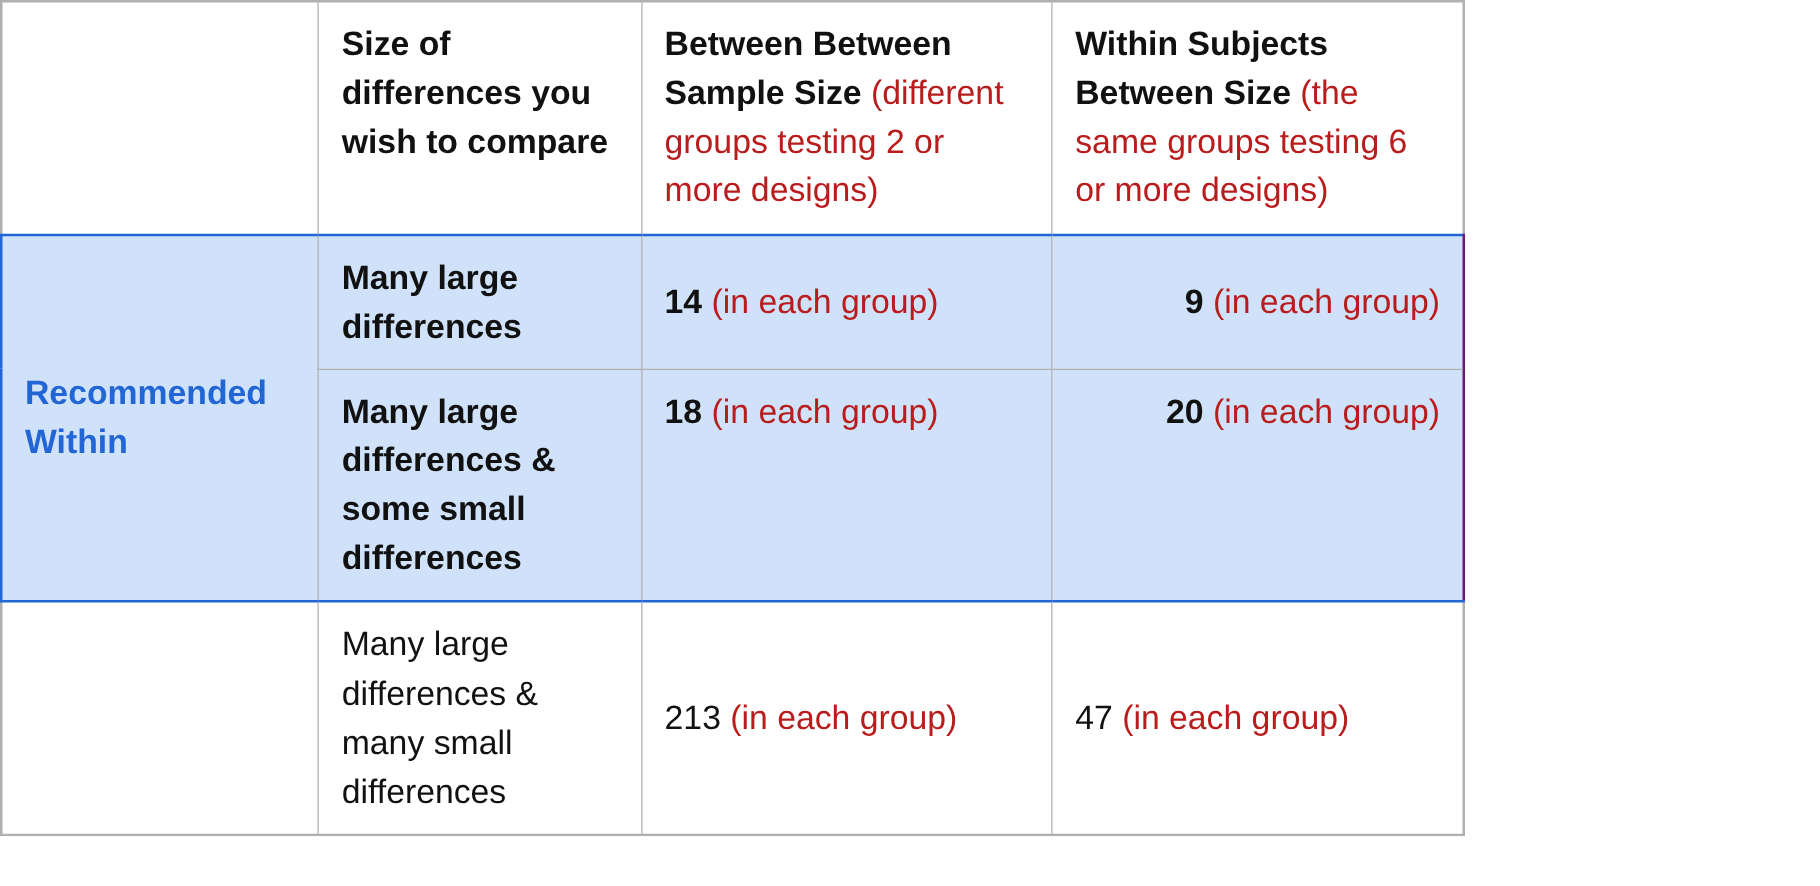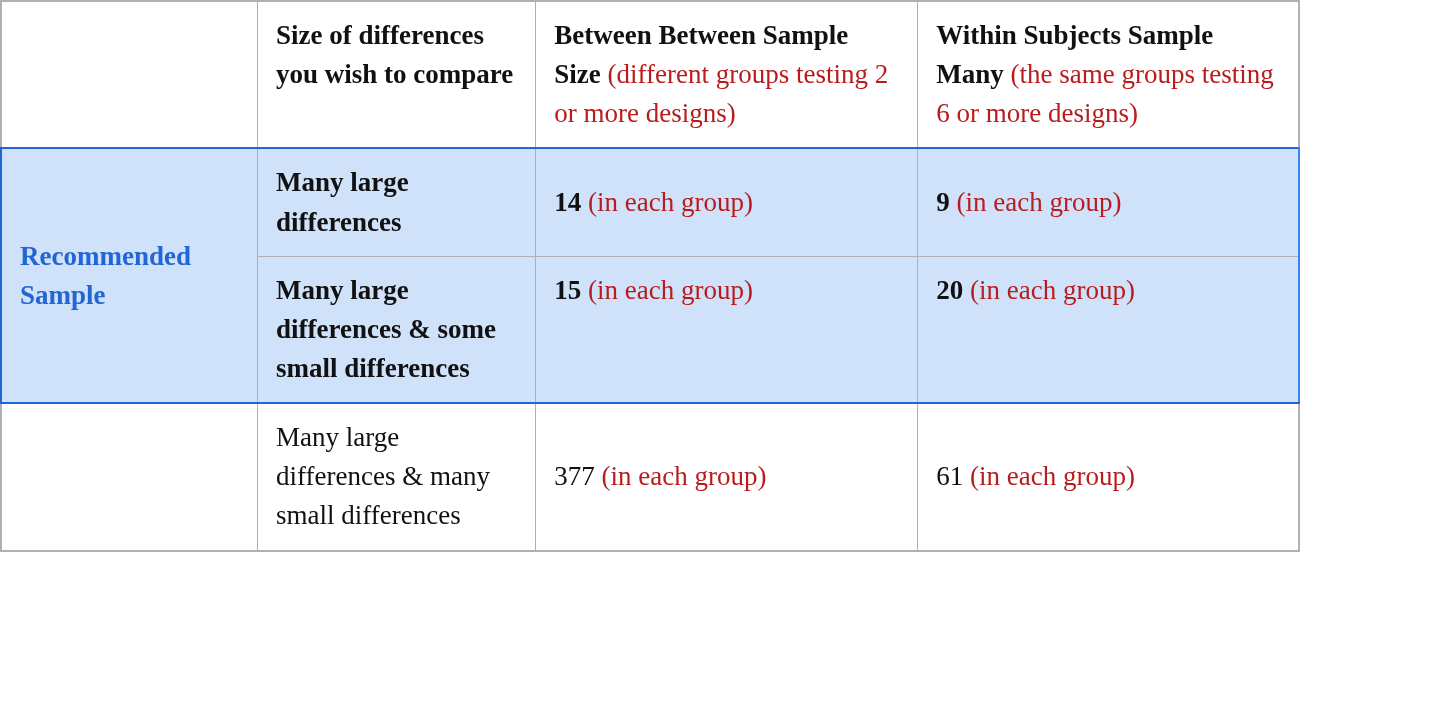--- a/index.html
+++ b/index.html
@@ -3,23 +3,22 @@
 <meta charset="utf-8">
 <style>
   * { box-sizing: border-box; }
   body {
     margin: 0;
     padding: 0;
     font-family: -apple-system, BlinkMacSystemFont, "Segoe UI", Helvetica, Arial, sans-serif;
     background: #fff;
   }
   .wrap {
-    width: 1300px;
+    width: 1172px;
     padding: 0;
-    font-family: Liberation Serif, serif;
   }
   table {
     border-collapse: collapse;
     width: 100%;
     border: 2px solid #b0b0b0;
     font-size: 27px;
     line-height: 1.45;
   }
   th, td {
     border: 1px solid #b0b0b0;
@@ -55,21 +54,22 @@
   .rec-top {
     border-top: 2px solid #2266d6;
   }
   .rec-bottom {
     border-bottom: 2px solid #2266d6;
   }
   .rec-left {
     border-left: 2px solid #2266d6;
   }
   .rec-right {
-    border-right: 2px solid #3b82f6;
+    border-right: 2px solid #701a75;
+    text-align: right;
   }
   .col0 { width: 268px; }
   .col1 { width: 306px; }
   .col2 { width: 440px; }
   .col3 { width: 440px; }
   .vmid { vertical-align: middle; }
 </style>
 </head>
 <body>
 
@@ -84,55 +84,55 @@
   <thead>
     <tr>
       <th></th>
       <th>
         <span class="hdr-bold">Size of differences you wish to compare</span>
       </th>
       <th>
         <span class="hdr-bold">Between Between Sample Size</span><span class="sub"> (different groups testing 2 or more designs)</span>
       </th>
       <th>
-        <span class="hdr-bold">Within Subjects Sample Many</span><span class="sub"> (the same groups testing 6 or more designs)</span>
+        <span class="hdr-bold">Within Subjects Between Size</span><span class="sub"> (the same groups testing 6 or more designs)</span>
       </th>
     </tr>
   </thead>
   <tbody>
     <tr>
-      <td rowspan="2" class="rec-label rec-top rec-left rec-bottom">Recommended Sample</td>
+      <td rowspan="2" class="rec-label rec-top rec-left rec-bottom">Recommended Within</td>
       <td class="rec-cell rec-top vmid">
         <span class="hdr-bold">Many large differences</span>
       </td>
       <td class="rec-cell rec-top vmid">
         <span class="cell-num-bold">14</span><span class="sub"> (in each group)</span>
       </td>
       <td class="rec-cell rec-top rec-right vmid">
         <span class="cell-num-bold">9</span><span class="sub"> (in each group)</span>
       </td>
     </tr>
     <tr>
       <td class="rec-cell rec-bottom">
         <span class="hdr-bold">Many large differences &amp; some small differences</span>
       </td>
       <td class="rec-cell rec-bottom">
-        <span class="cell-num-bold">15</span><span class="sub"> (in each group)</span>
+        <span class="cell-num-bold">18</span><span class="sub"> (in each group)</span>
       </td>
       <td class="rec-cell rec-bottom rec-right">
         <span class="cell-num-bold">20</span><span class="sub"> (in each group)</span>
       </td>
     </tr>
     <tr>
       <td></td>
       <td class="vmid">
         <span>Many large differences &amp; many small differences</span>
       </td>
       <td class="vmid">
-        <span>377</span><span class="sub"> (in each group)</span>
+        <span>213</span><span class="sub"> (in each group)</span>
       </td>
       <td class="vmid">
-        <span>61</span><span class="sub"> (in each group)</span>
+        <span>47</span><span class="sub"> (in each group)</span>
       </td>
     </tr>
   </tbody>
 </table>
 </div>
 
 </body></html>

